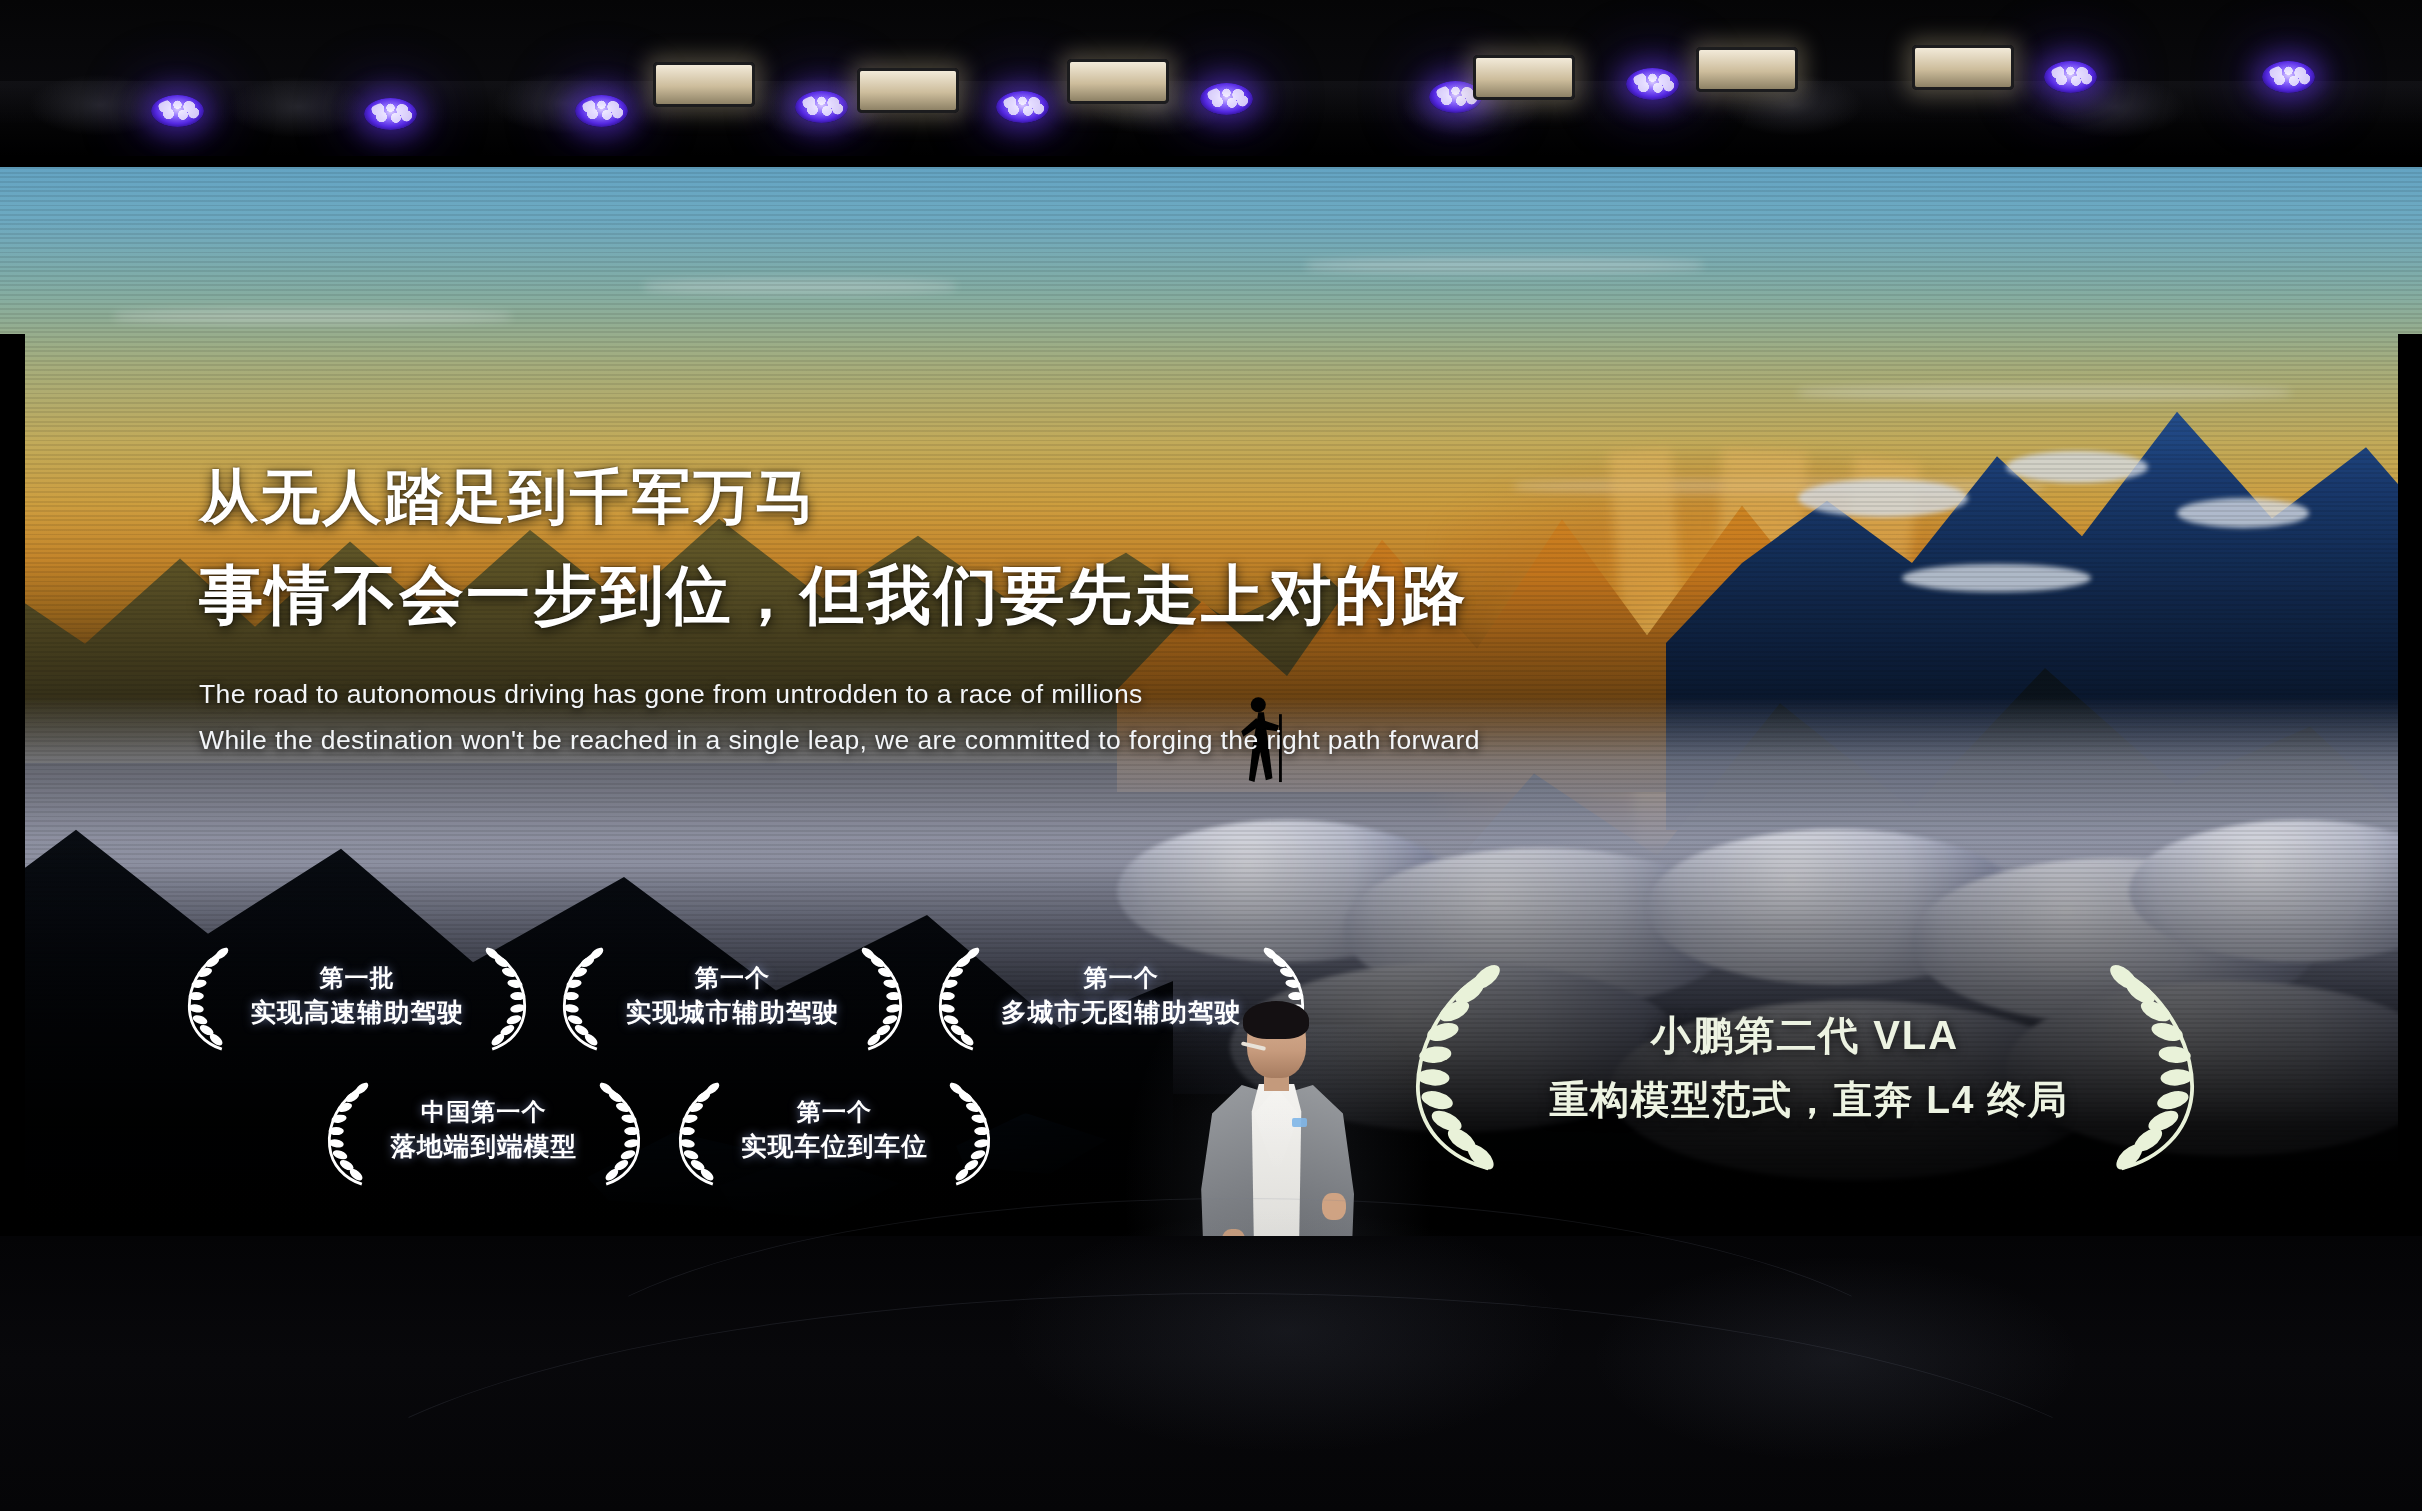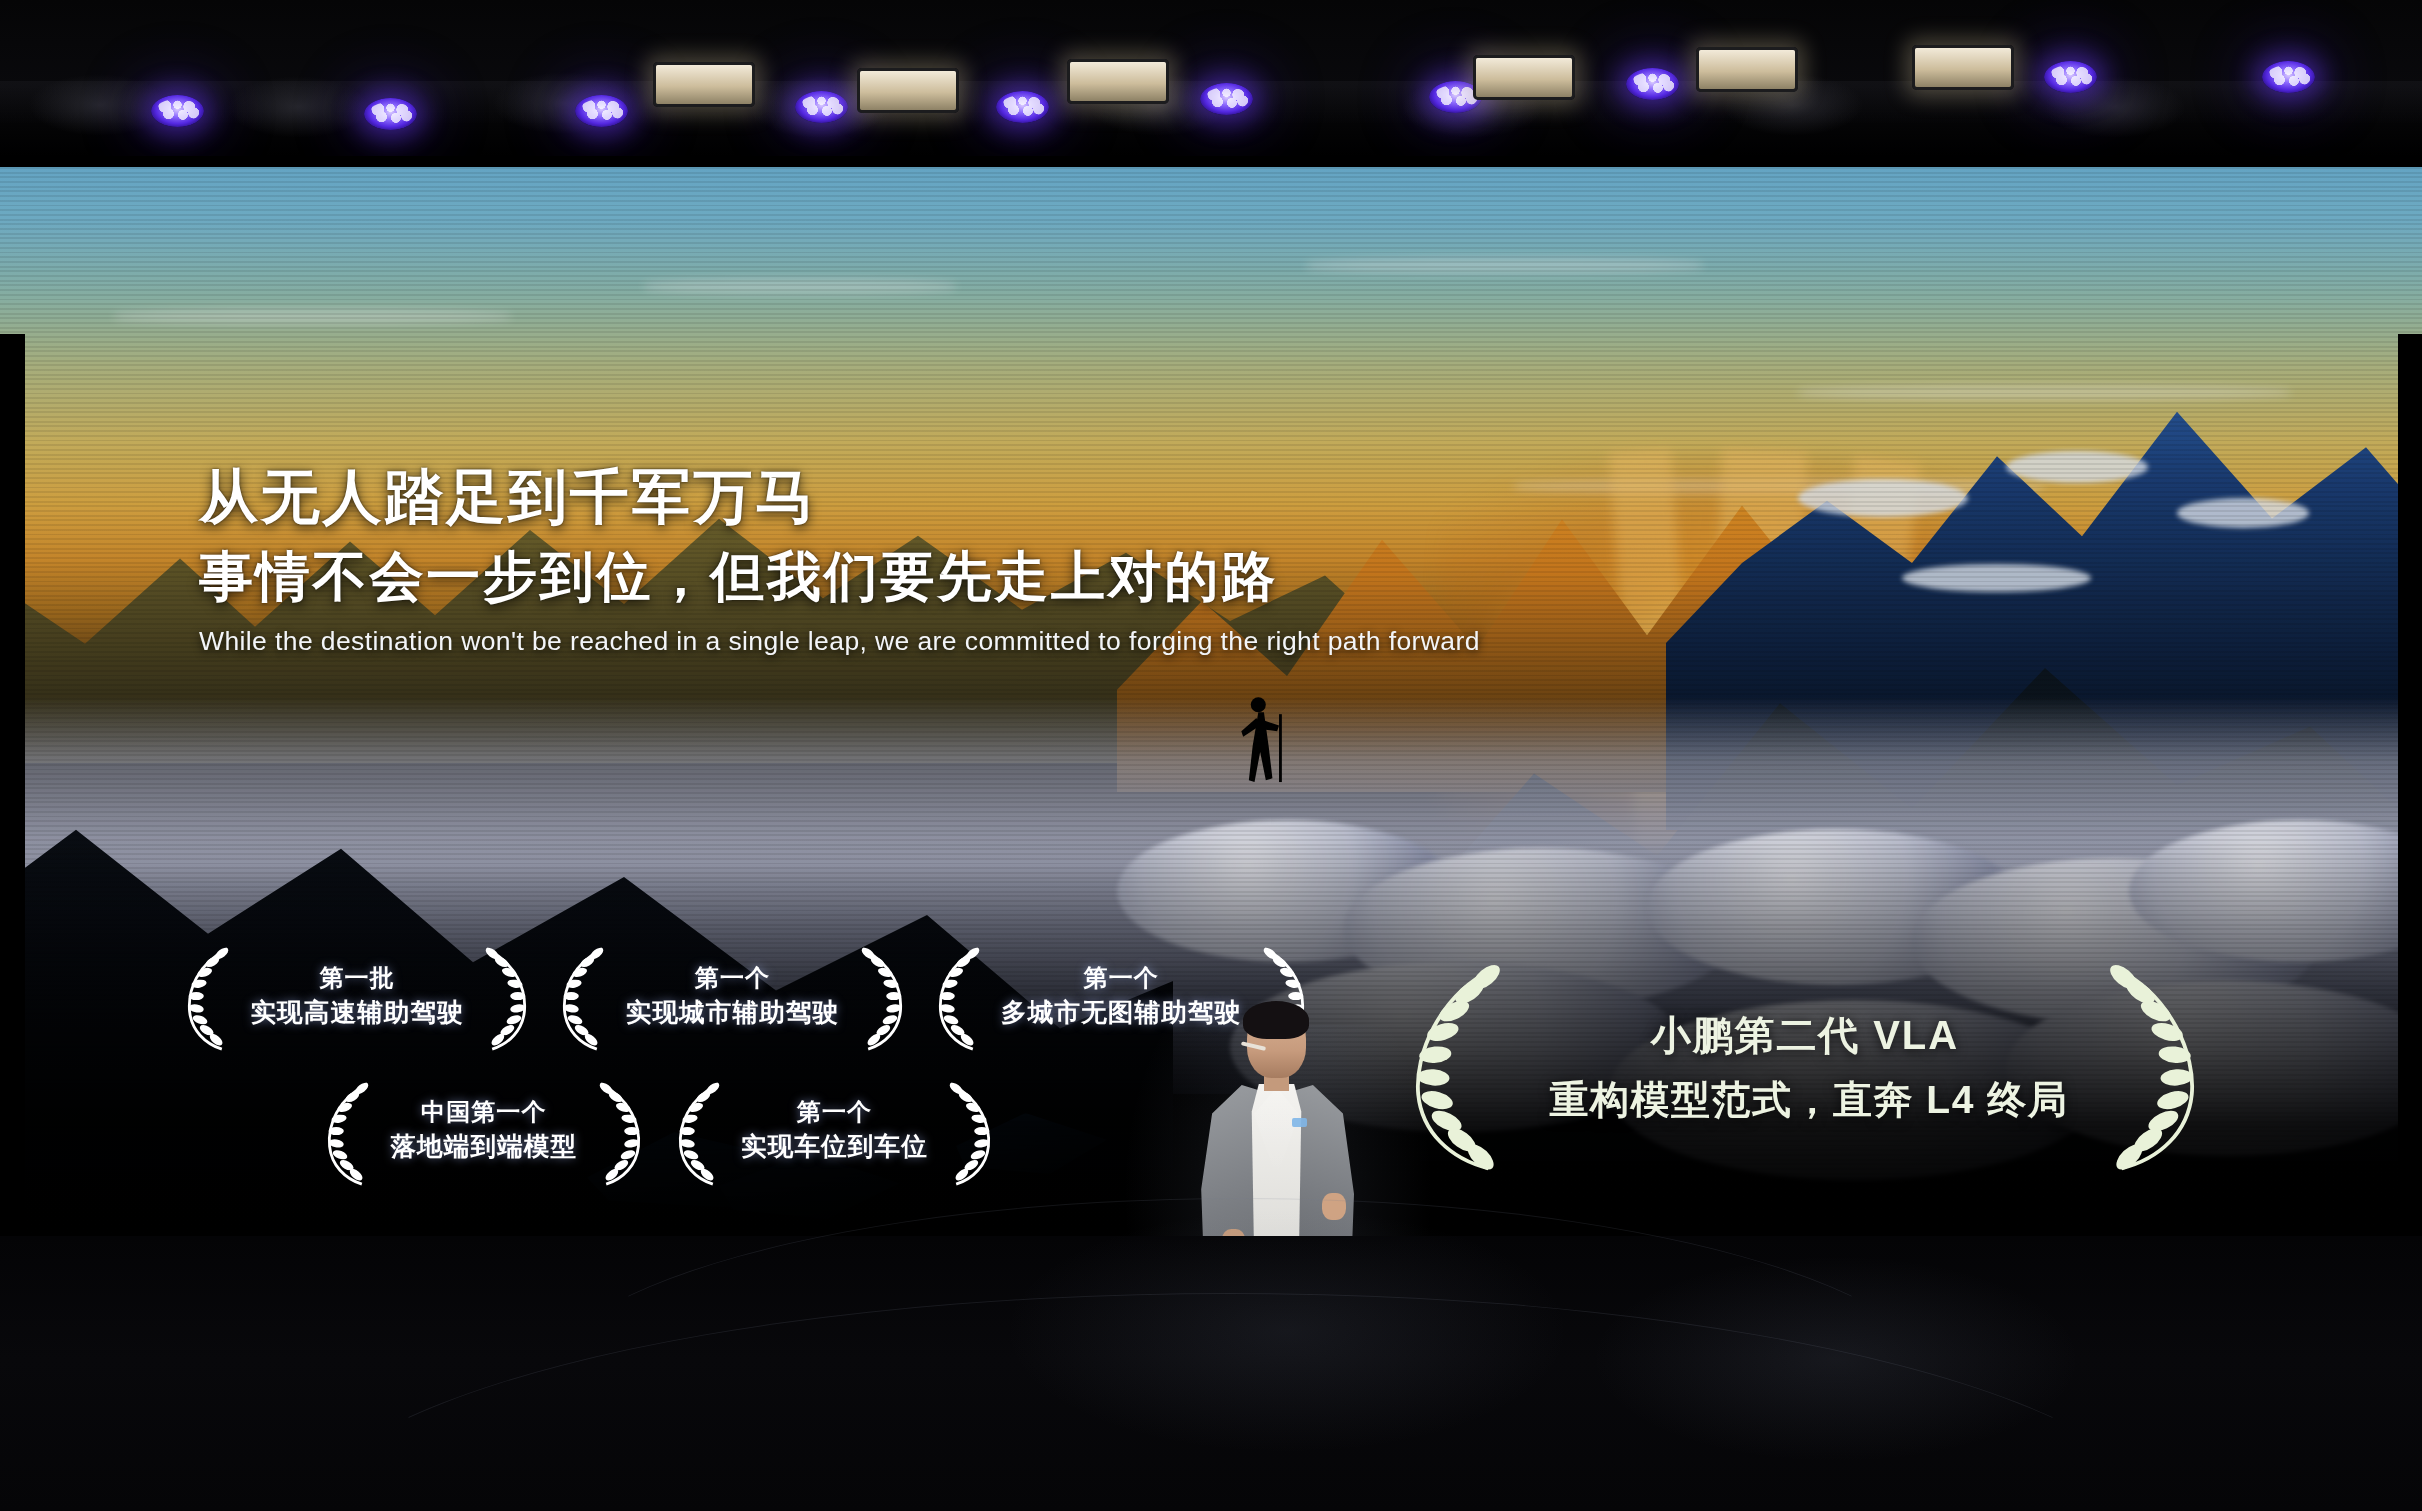--- a/index.html
+++ b/index.html
@@ -139,21 +139,21 @@
   }
 
   
   #copy{ position:absolute; left:199px; top:284px; width:1609px; }
   .hl{
     color:#fff; font-weight:700; letter-spacing:2.8px; white-space:nowrap;
     text-shadow:0 2.8px 11.4px rgba(0,0,0,.75), 0 0 2.8px rgba(0,0,0,.6);
   }
   #hl1{ font-size:59px; line-height:1.30; }
   #hl2{ font-size:59px; line-height:1.30; margin-top:7.6px; }
-  #hl3{ font-size:54px; line-height:1.30; margin-top:6px; }
+  #hl3{ font-size:64px; line-height:1.30; margin-top:19px; }
   .sub{
     color:#f3f5f8; font-size:26.5px; font-weight:500; letter-spacing:0.4px;
     white-space:nowrap; text-shadow:0 1.9px 8.5px rgba(0,0,0,.9);
   }
   #sub1{ margin-top:42px; }
   #sub2{ margin-top:15px; }
 
   
   #badges{ position:absolute; left:180px; top:776px; width:1173px;font-family:Liberation Mono, monospace; }
   .badge-row{ display:flex; align-items:center; }
@@ -337,20 +337,21 @@
       <rect x="52" y="22" width="3" height="72" fill="#000"></rect>
     </svg>
 
     <div id="screenTint"></div>
     <div id="scanlines"></div>
     <div id="screenFade"></div>
 
     <div id="copy">
       <div class="hl" id="hl2">从无人踏足到千军万马</div>
       <div class="hl" id="hl3">事情不会一步到位，但我们要先走上对的路</div>
+      <div class="sub" id="sub1">The road to autonomous driving has gone from untrodden to a race of millions</div>
       <div class="sub" id="sub2">While the destination won't be reached in a single leap, we are committed to forging the right path forward</div>
     </div>
 
     <div id="badges">
 
       <div class="badge-row" id="row1">
 
         <div class="badge">
           <svg class="wreath" width="59" height="110" viewBox="0 0 62 116">
             <path d="M50 6 C18 22 8 50 10 72 C12 92 26 106 44 112" stroke="#fff" stroke-width="3" fill="none"></path>

